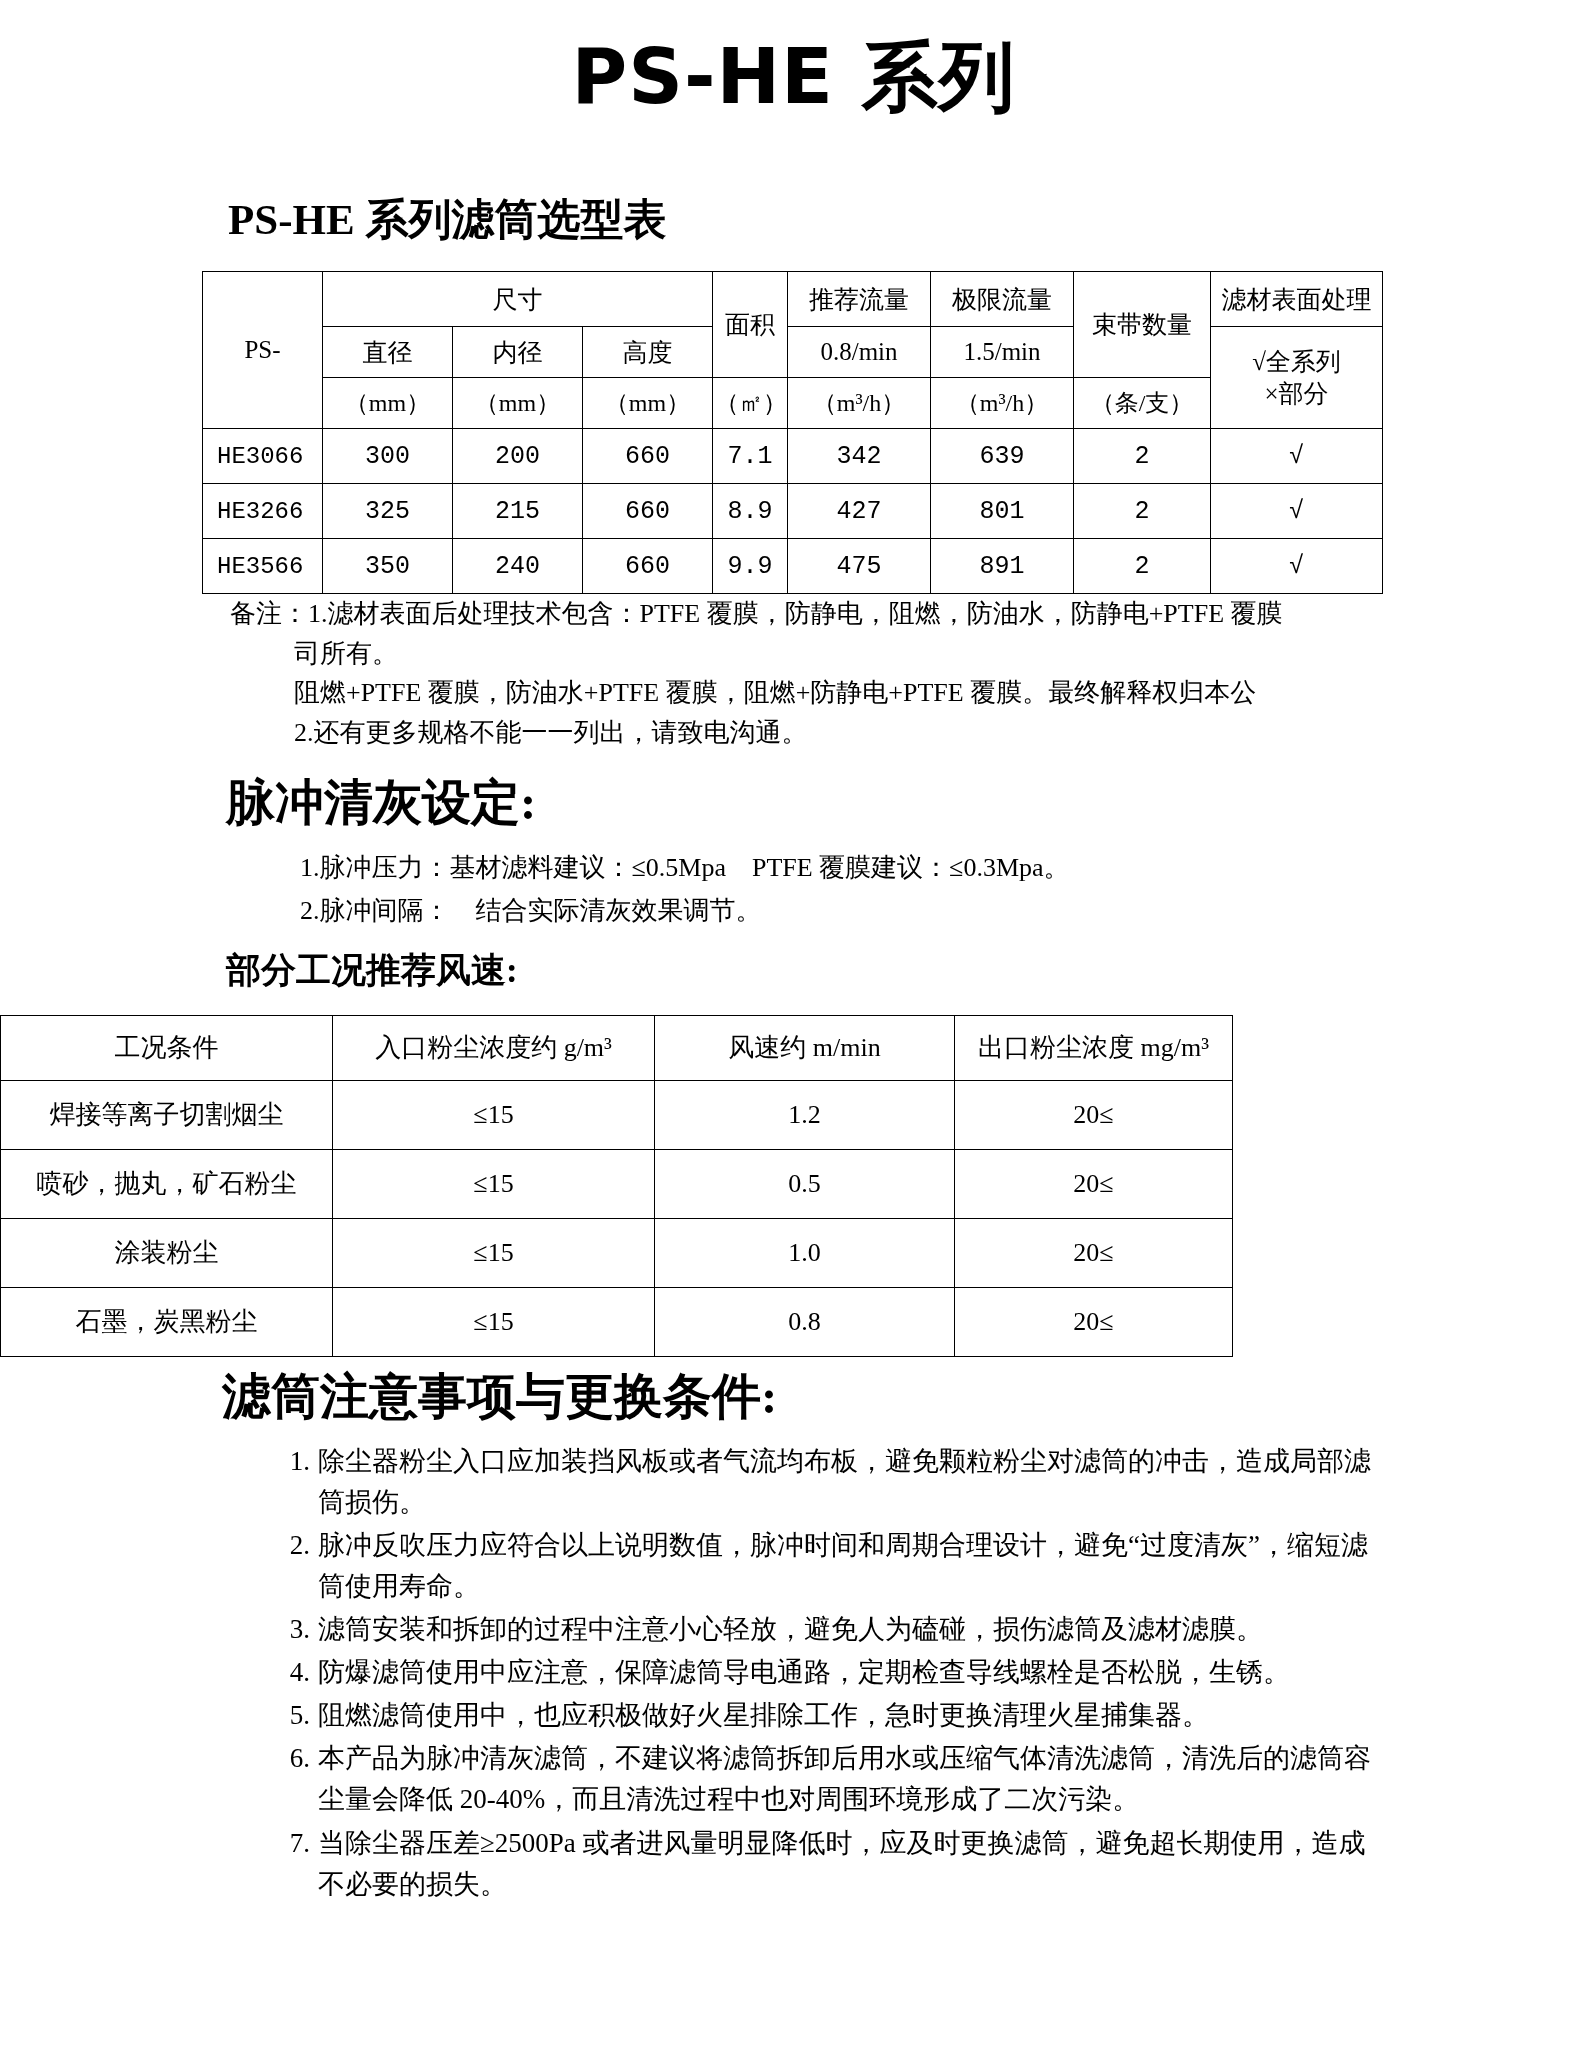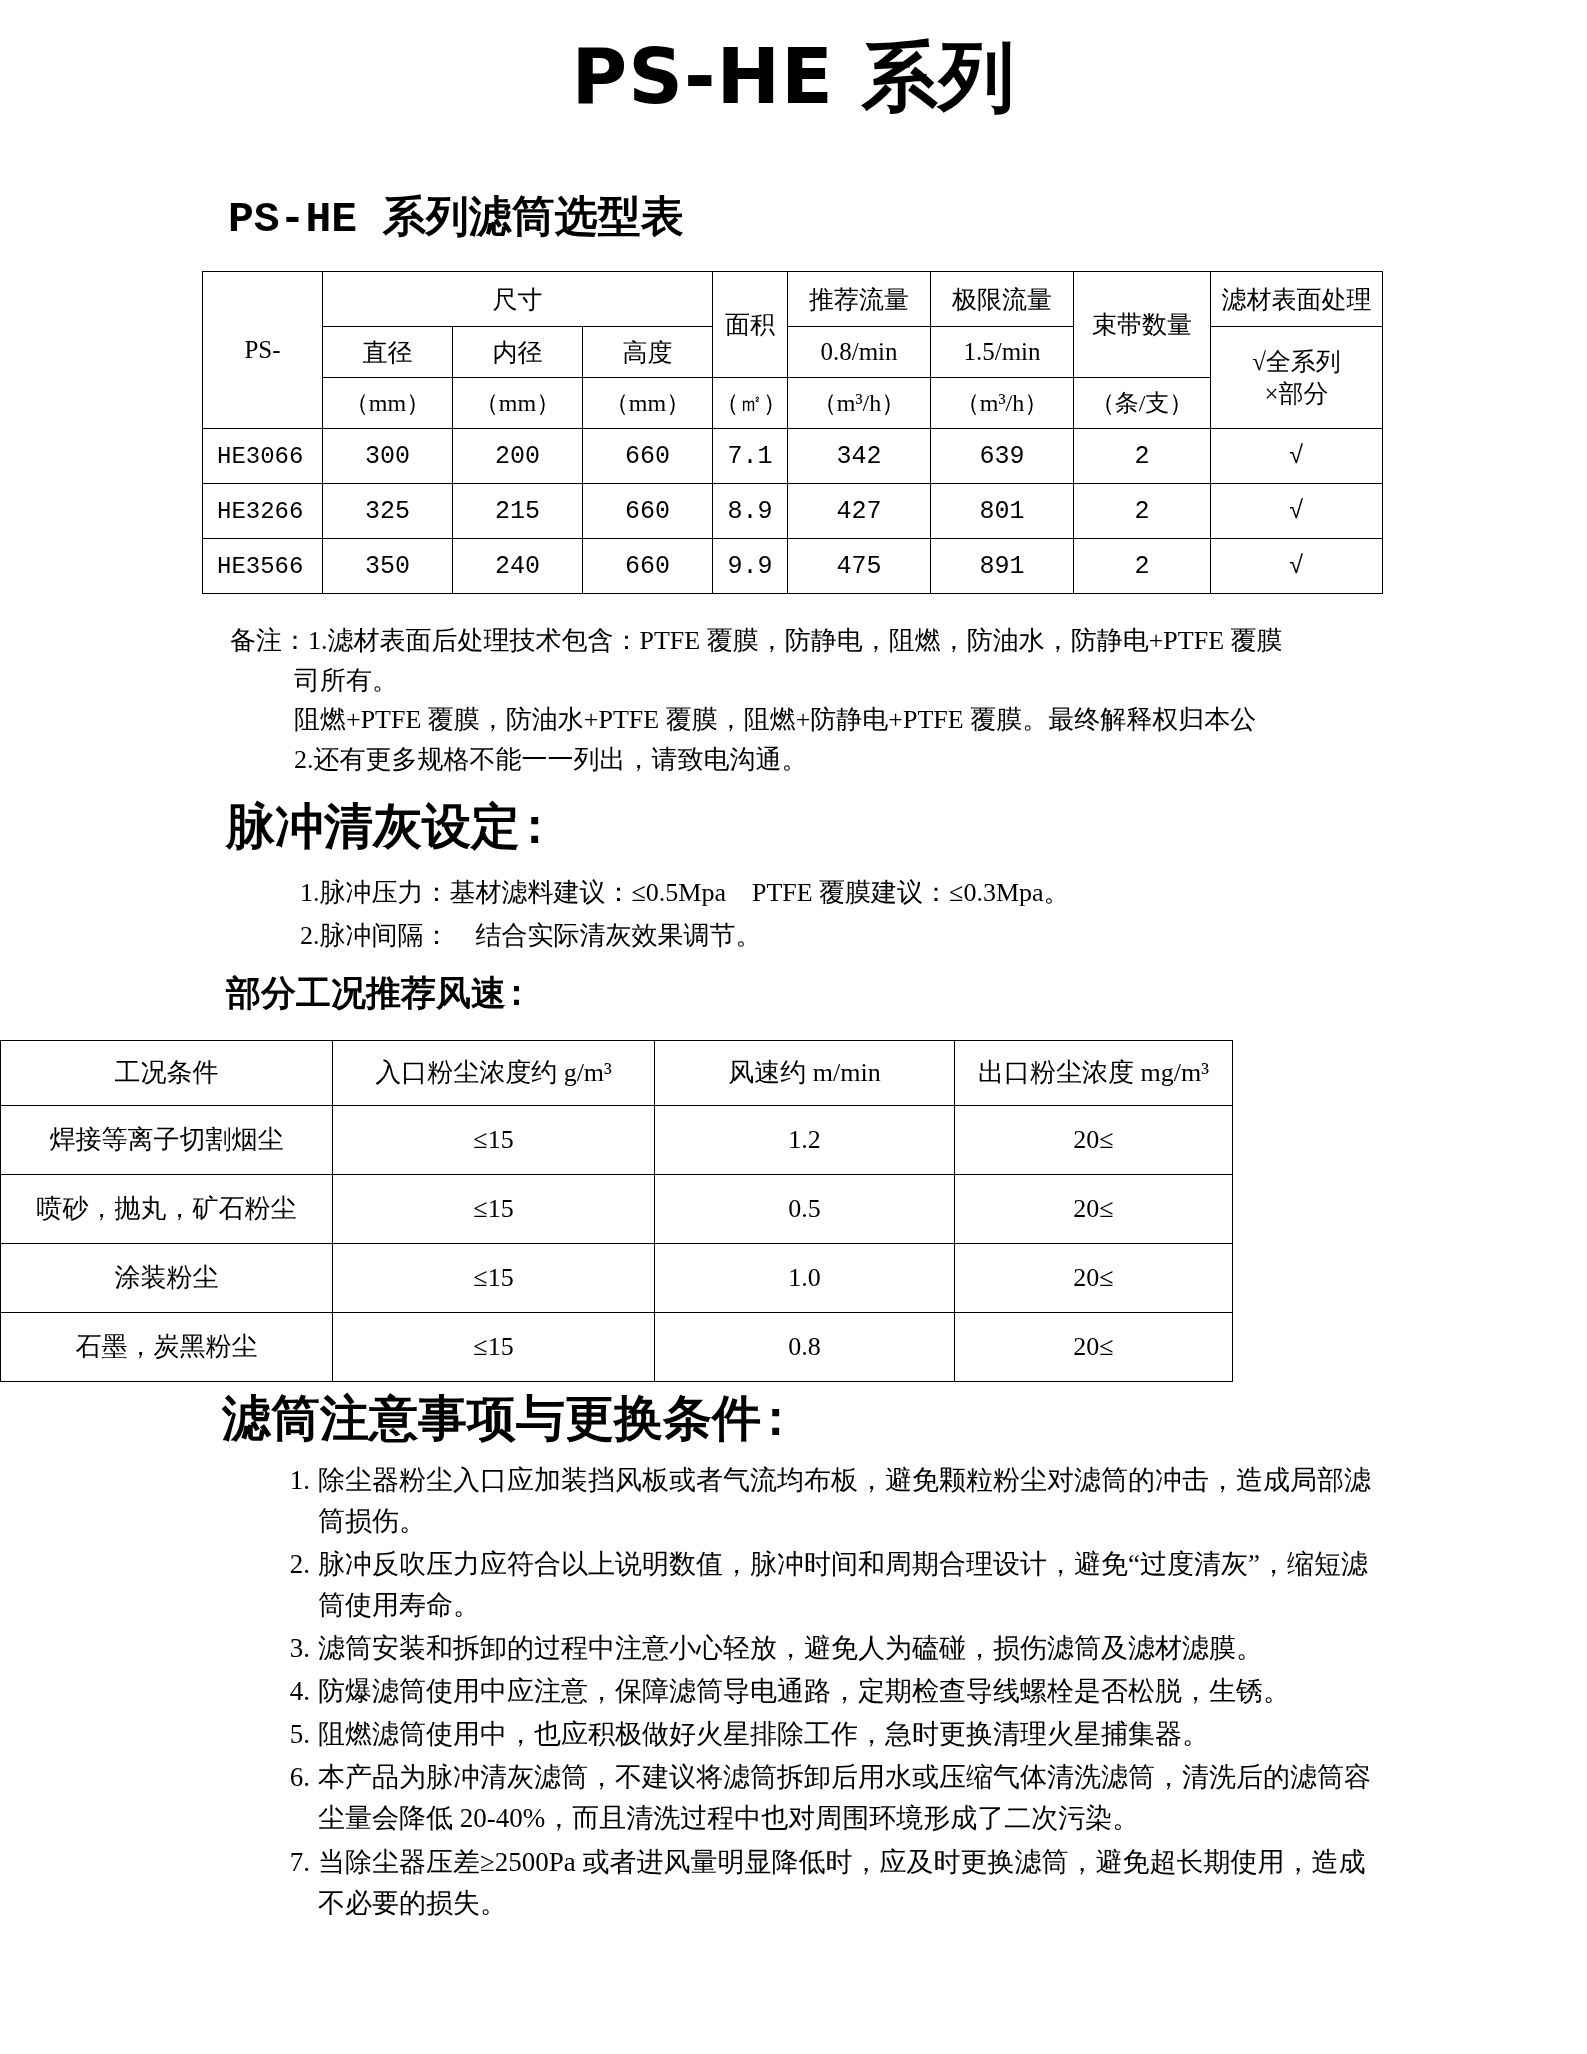--- a/index.html
+++ b/index.html
@@ -28,25 +28,25 @@
     text-align: center;
     font-family: "DejaVu Sans", "Liberation Sans", sans-serif;
     font-weight: bold;
     font-size: 76px;
     letter-spacing: 1px;
     margin: 0;
     padding-top: 39px;
     line-height: 1;
   }
   .section-title {
-    font-family: Liberation Mono, monospace;
+    font-family: Liberation Serif, serif;
     font-weight: bold;
     font-size: 43px;
     line-height: 1.15;
-    margin: 8px;
+    margin: 16px;
   }
   .h-table1 {
     margin-left: 228px;
     margin-top: 80px;
   }
   .h-pulse {
     margin-left: 226px;
     margin-top: 22px;
     font-size: 49px;
   }
@@ -87,21 +87,21 @@
   #table-spec .hdr-row2 td { height: 44px; font-size: 25px; }
   #table-spec .hdr-row3 td { height: 44px; font-size: 24px; }
   #table-spec .data-row td { height: 48px; font-size: 25px; font-family: Liberation Mono, monospace; }
   #table-spec .data-row td.model { font-size: 24px; padding-left: 14px; text-align: left; }
   .unit { font-size: 21px; }
   .twoline { line-height: 1.28; font-size: 23px; }
 
   
   .notes {
     margin-left: 230px;
-    margin-top: 27px;
+    margin-top: 0;
     font-size: 26px;
     line-height: 1.52;
   }
   .notes .note-line { white-space: nowrap; }
   .notes .indent1 { padding-left: 64px; }
   .notes .indent2 { padding-left: 64px; }
 
   .sub-list {
     margin-left: 300px;
     margin-top: 14px;

